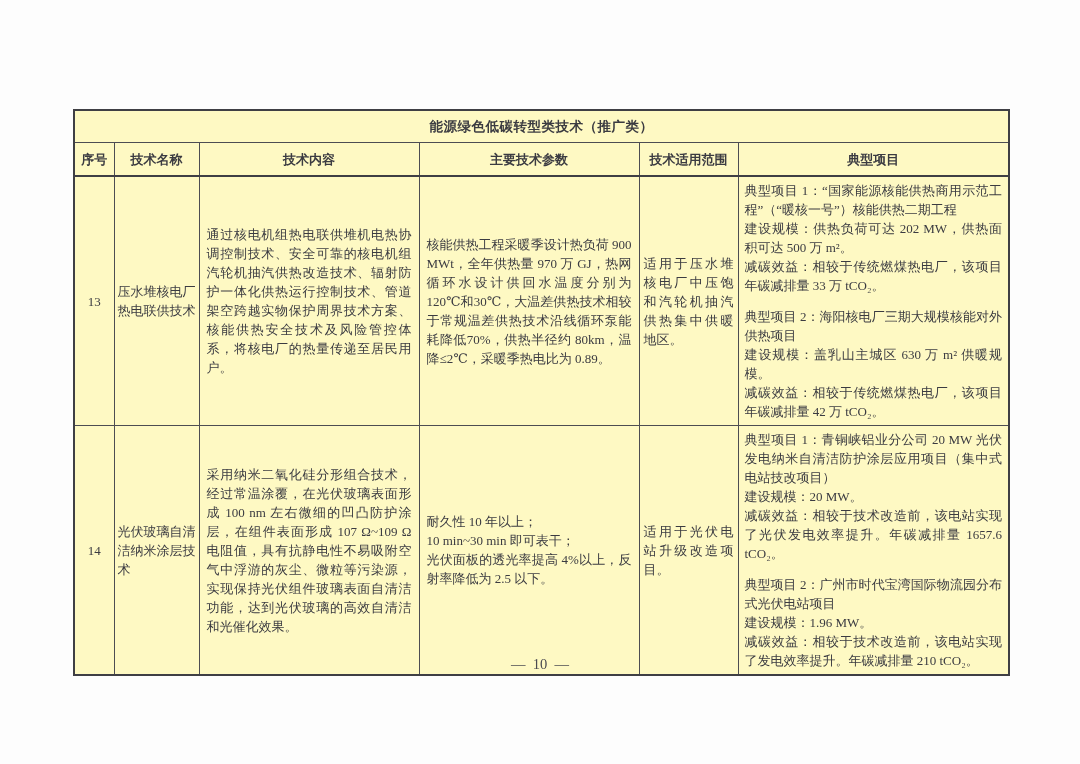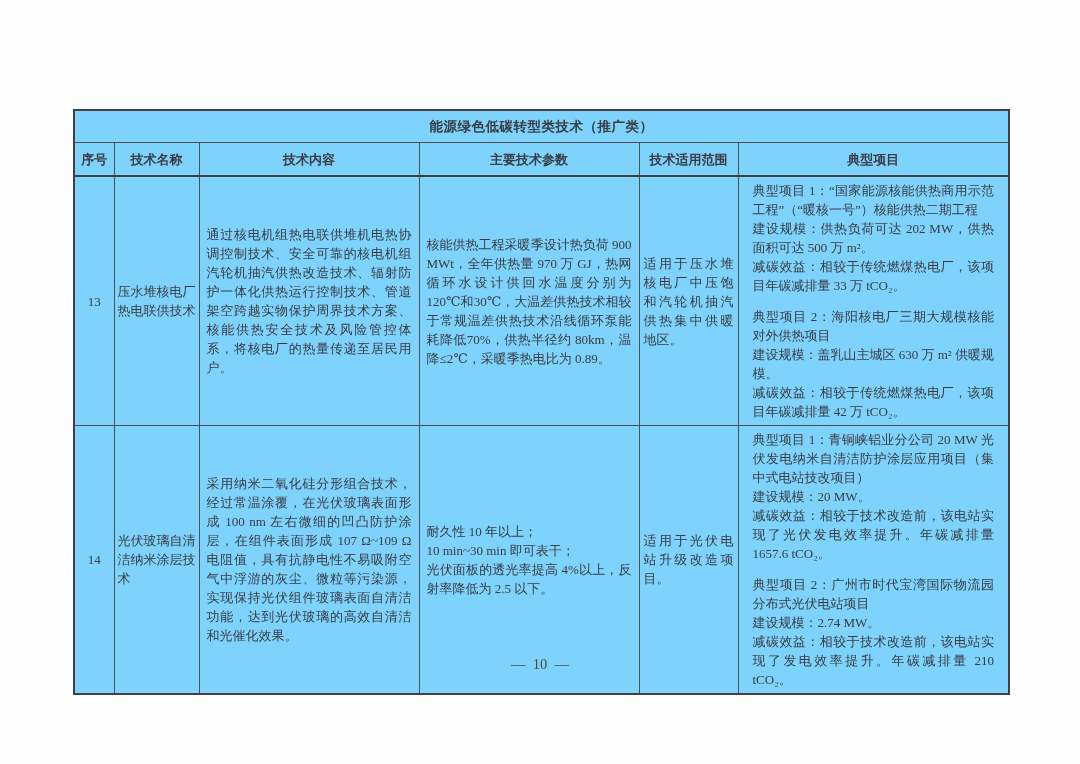--- a/index.html
+++ b/index.html
@@ -10,21 +10,21 @@
     color:#3b3b41;
     position:relative;
     overflow:hidden;
   }
   .page{position:absolute;left:0;top:0;width:1080px;height:764px;background:#fdfdfd;}
   table.tech{
     position:absolute;left:73px;top:109px;
     width:935px;
     border-collapse:collapse;
     table-layout:fixed;
-    background:#7dd3fc;
+    background:#fef9c3;
   }
   table.tech td, table.tech th{
     border:1px solid #4d4d52;
     font-size:13px;
     line-height:19px;
     font-weight:normal;
     vertical-align:middle;
     overflow:hidden;
   }
   table.tech{border:2px solid #3f3f44;}
@@ -42,21 +42,21 @@
     border-bottom:2px solid #3f3f44;
     margin-top:33px;
   }
   tr.body-row{height:240px;}
   td.c-no{text-align:center;padding:0 10px;}
   td.c-name{padding:1px 3px;text-align:justify;}
   td.c-content{padding:0 7px;text-align:justify;}
   td.c-param{padding:0 7px;text-align:justify;}
   td.c-param p{margin:0;}
   td.c-scope{padding:0 4px;text-align:justify;}
-  td.c-proj{padding:4px 14px;text-align:justify;}
+  td.c-proj{padding:4px 6px;text-align:justify;}
   td.c-proj p{margin:0;}
   td.c-proj p.gap{margin-top:12px;}
   .page-number{
     position:absolute;
     left:0;top:656px;width:1080px;
     text-align:center;
     font-size:14.5px;
     color:#4a4a50;
     white-space:pre;
   }
@@ -114,21 +114,21 @@
         <p>耐久性 10 年以上；</p>
         <p>10 min~30 min 即可表干；</p>
         <p>光伏面板的透光率提高 4%以上，反射率降低为 2.5 以下。</p>
       </td>
       <td class="c-scope">适用于光伏电站升级改造项目。</td>
       <td class="c-proj">
         <p>典型项目 1：青铜峡铝业分公司 20 MW 光伏发电纳米自清洁防护涂层应用项目（集中式电站技改项目）</p>
         <p>建设规模：20 MW。</p>
         <p>减碳效益：相较于技术改造前，该电站实现了光伏发电效率提升。年碳减排量 1657.6 tCO₂。</p>
         <p class="gap">典型项目 2：广州市时代宝湾国际物流园分布式光伏电站项目</p>
-        <p>建设规模：2.74 MW。</p>
+        <p>建设规模：1.96 MW。</p>
         <p>减碳效益：相较于技术改造前，该电站实现了发电效率提升。年碳减排量 210 tCO₂。</p>
       </td>
     </tr>
   </tbody>
     </table>
 
   <div class="page-number">—  10  —</div>
 </div>
 
 </body></html>

